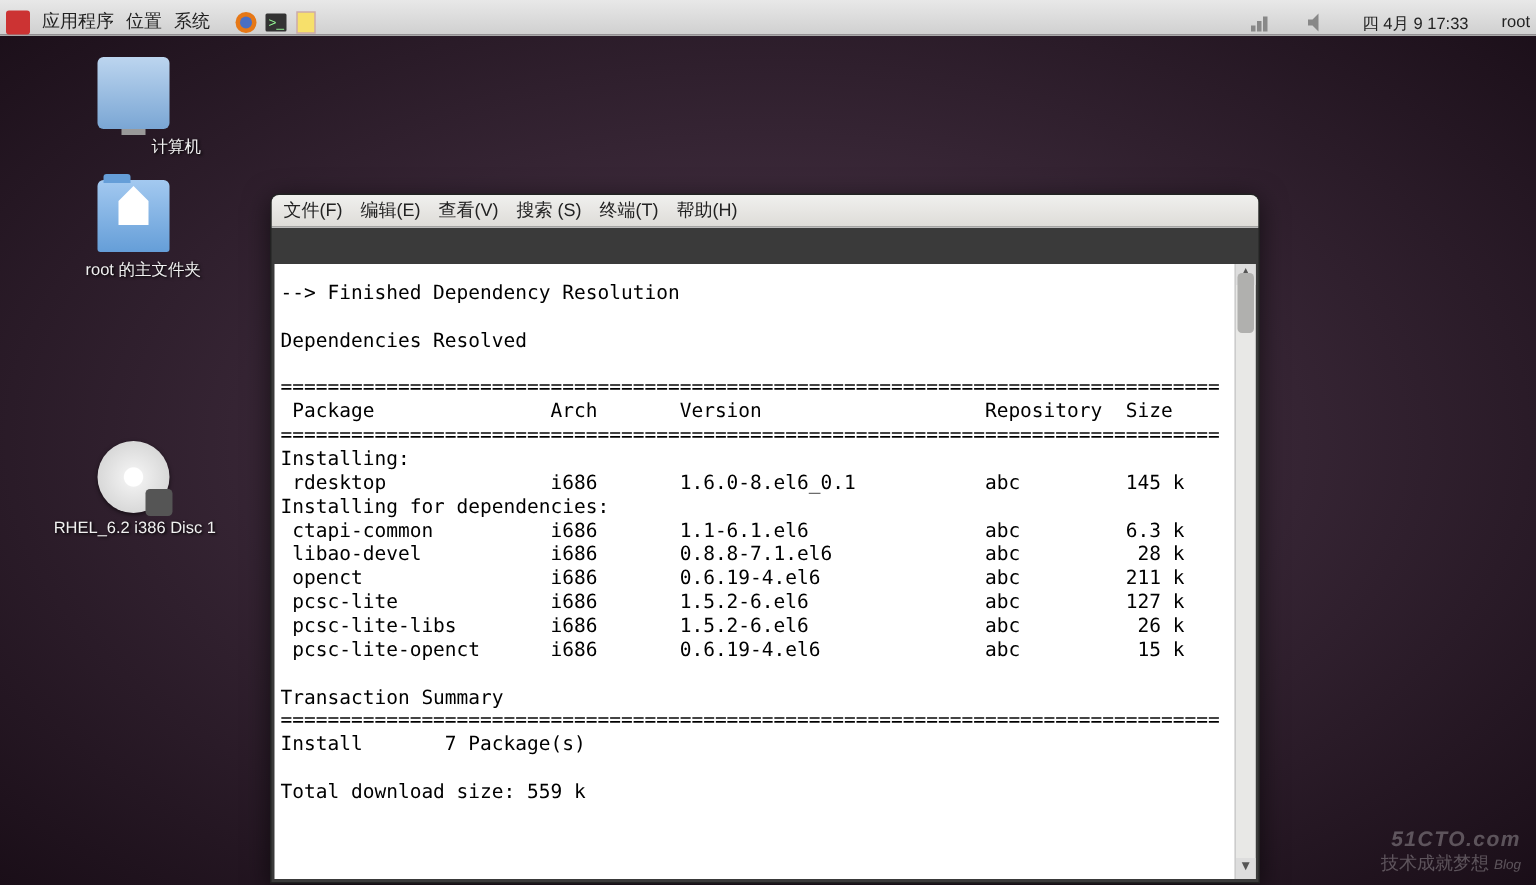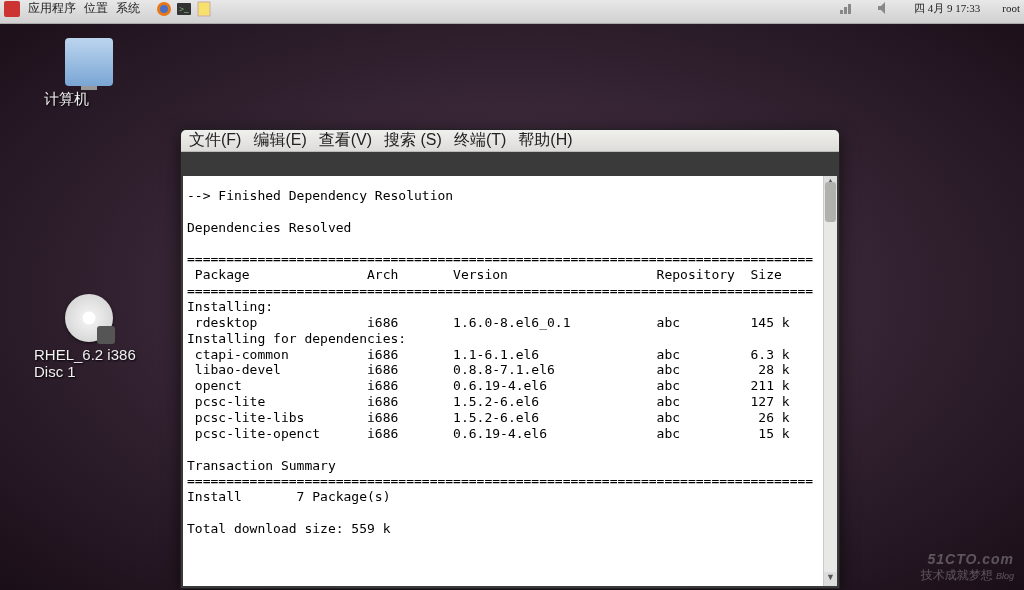--- a/index.html
+++ b/index.html
@@ -9,41 +9,40 @@
     font-family: sans-serif;
     overflow: hidden;
     position: relative;
     background: radial-gradient(ellipse at center, #5a4050 0%, #3a2838 40%, #1a0e18 100%);
   }
   .taskbar {
     height: 24px;
     background: linear-gradient(#e8e8e8, #d0d0d0);
     border-bottom: 1px solid #aaa;
     display: flex;
-    align-items: flex-start;
+    align-items: flex-end;
     padding: 0 4px;
     font-size: 12px;
     color: #222;
     justify-content: space-between;
-    font-family: Liberation Serif, serif;
   }
   .taskbar-left { display: flex; align-items: center; gap: 8px; }
   .taskbar-right { display: flex; align-items: center; gap: 22px; font-size: 11px; }
   .logo-sq { width: 16px; height: 16px; background: #c33; border-radius: 2px; display:inline-block; }
   .tb-ico { width:16px; height:16px; display:inline-block; }
   .taskbar-app-row { display:flex; gap:4px; margin-left:8px; }
 
   .desktop { position: absolute; top: 24px; left: 0; right: 0; bottom: 0; }
 
   .desktop-icon {
     position: absolute;
     width: 90px;
-    text-align: left;
+    text-align: right;
     color: #f0f0f0;
-    font-size: 15px;
+    font-size: 11px;
     text-shadow: 1px 1px 2px #000;
     cursor: pointer;
   }
   .desktop-icon .ic { width: 48px; height: 48px; margin: 0 auto 4px; }
   .ic-computer { background: linear-gradient(#bcd5ef,#7aa6d4); border-radius: 4px; position:relative; }
   .ic-computer:after { content:''; position:absolute; bottom:-4px; left:16px; width:16px; height:4px; background:#999; }
   .ic-folder { background: linear-gradient(#a3c9f0,#659ed8); border-radius: 4px 4px 2px 2px; position:relative; }
   .ic-folder:before { content:''; position:absolute; top:-4px; left:4px; width:18px; height:6px; background:#659ed8; border-radius:2px 2px 0 0;}
   .ic-folder .home { position:absolute; top:14px; left:14px; width:20px; height:16px; background:#fff; }
   .ic-folder .home:before { content:''; position:absolute; top:-10px; left:0; border-left:10px solid transparent; border-right:10px solid transparent; border-bottom:10px solid #fff;}
@@ -77,21 +76,21 @@
   }
   .win-controls { position:absolute; right:4px; top:2px; display:flex; gap:2px; }
   .win-btn { width:20px; height:18px; background:#555; border:1px solid #777; color:#ddd; font-size:11px; line-height:16px; text-align:center; cursor:pointer; border-radius:2px;}
   .menubar {
     height: 22px;
     background: linear-gradient(#f0f0ee,#dedcd8);
     border-bottom: 1px solid #bbb;
     display: flex;
     align-items: center;
     padding: 0 4px;
-    font-size: 16px;
+    font-size: 12px;
     color: #222;
     gap: 4px;
   }
   .menubar span { cursor: pointer; padding: 0 4px; }
   .terminal {
     position: absolute;
     top: 46px;
     left: 2px;
     right: 2px;
     bottom: 2px;
@@ -158,20 +157,26 @@
   </div>
 </div>
 
 <div class="desktop">
 
   <div class="desktop-icon" style="top:14px; left:44px;">
     <div class="ic ic-computer"></div>
     <div>计算机</div>
   </div>
 
+  <div class="desktop-icon" style="top:96px; left:44px;">
+    <div class="ic ic-folder">
+        <div class="home"></div>
+      </div>
+    <div>root 的主文件夹</div>
+  </div>
 
 
   <div class="desktop-icon" style="top:270px; left:44px; width:110px; left:34px;">
     <div class="ic-dvd"></div>
     <div>RHEL_6.2 i386 Disc 1</div>
   </div>
 
   <div class="window">
     <div class="menubar">
       <span>文件(F)</span>

